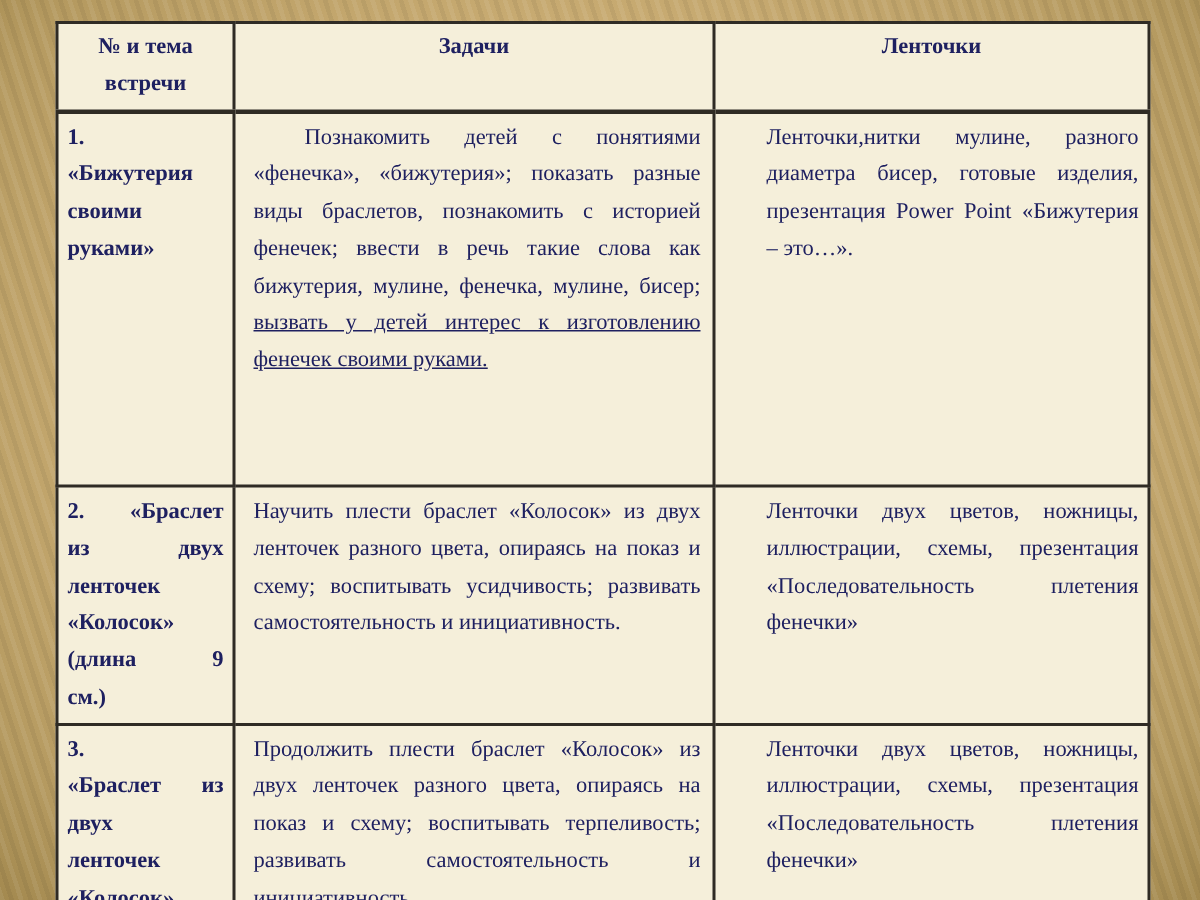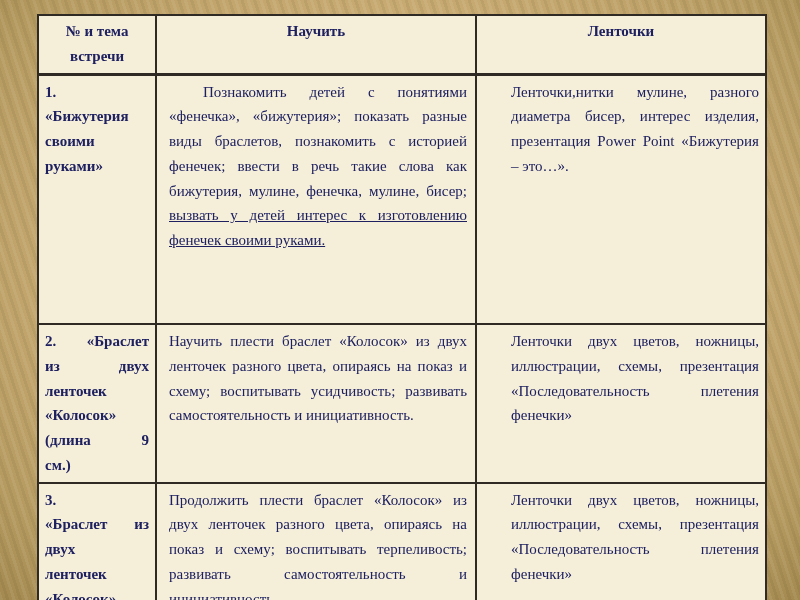--- a/index.html
+++ b/index.html
@@ -81,32 +81,32 @@
 <div class="slide">
   <table class="content-table">
     <colgroup>
       <col style="width:118px">
       <col style="width:320px">
       <col style="width:290px">
     </colgroup>
     <thead>
       <tr>
         <th>№ и тема встречи</th>
-        <th>Научить</th>
+        <th>Задачи</th>
         <th>Ленточки</th>
       </tr>
     </thead>
     <tbody>
       <tr class="row1">
         <td class="topic">1.
 «Бижутерия
 своими
 руками»</td>
         <td class="tasks"><span>Познакомить детей с понятиями «фенечка», «бижутерия»; показать разные виды браслетов, познакомить с историей фенечек; ввести в речь такие слова как бижутерия, мулине, фенечка, мулине, бисер; </span><span class="u">вызвать у детей интерес к изготовлению фенечек своими руками.</span></td>
-        <td class="material">Ленточки,нитки мулине, разного диаметра бисер, интерес изделия, презентация Power Point «Бижутерия – это…».</td>
+        <td class="material">Ленточки,нитки мулине, разного диаметра бисер, готовые изделия, презентация Power Point «Бижутерия – это…».</td>
       </tr>
       <tr class="row2">
         <td class="topic">2. «Браслет
 из двух
 ленточек
 «Колосок»
 (длина 9
 см.)</td>
         <td class="tasks"><span>Научить плести браслет «Колосок» из двух ленточек разного цвета, опираясь на показ и схему; воспитывать усидчивость; развивать самостоятельность и инициативность.</span><span class="u"></span></td>
         <td class="material">Ленточки двух цветов, ножницы, иллюстрации, схемы, презентация «Последовательность плетения фенечки»</td>

